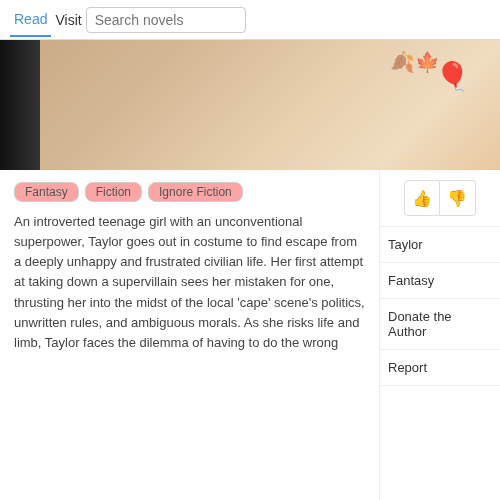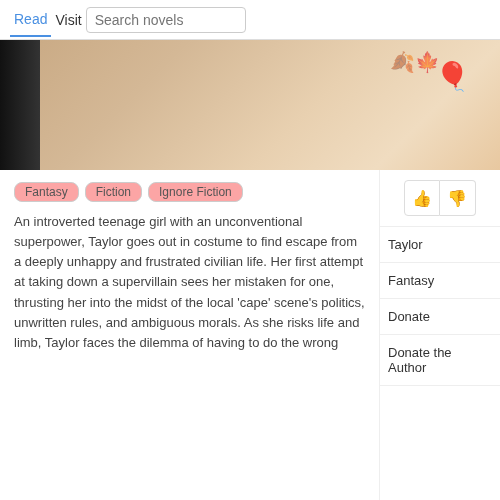--- a/index.html
+++ b/index.html
@@ -78,16 +78,16 @@
     <div class="sidebar-icons">
       <button class="icon-btn">
         <span>👍</span>
       </button>
       <button class="icon-btn">
         <span>👎</span>
       </button>
     </div>
     <button class="sidebar-btn">Taylor</button>
     <button class="sidebar-btn">Fantasy</button>
-    <button class="sidebar-btn">Donate</button>
     <button class="sidebar-btn">Donate the Author</button>
+    <button class="sidebar-btn">Report</button>
   </div>
 </div>
 
 </body></html>

